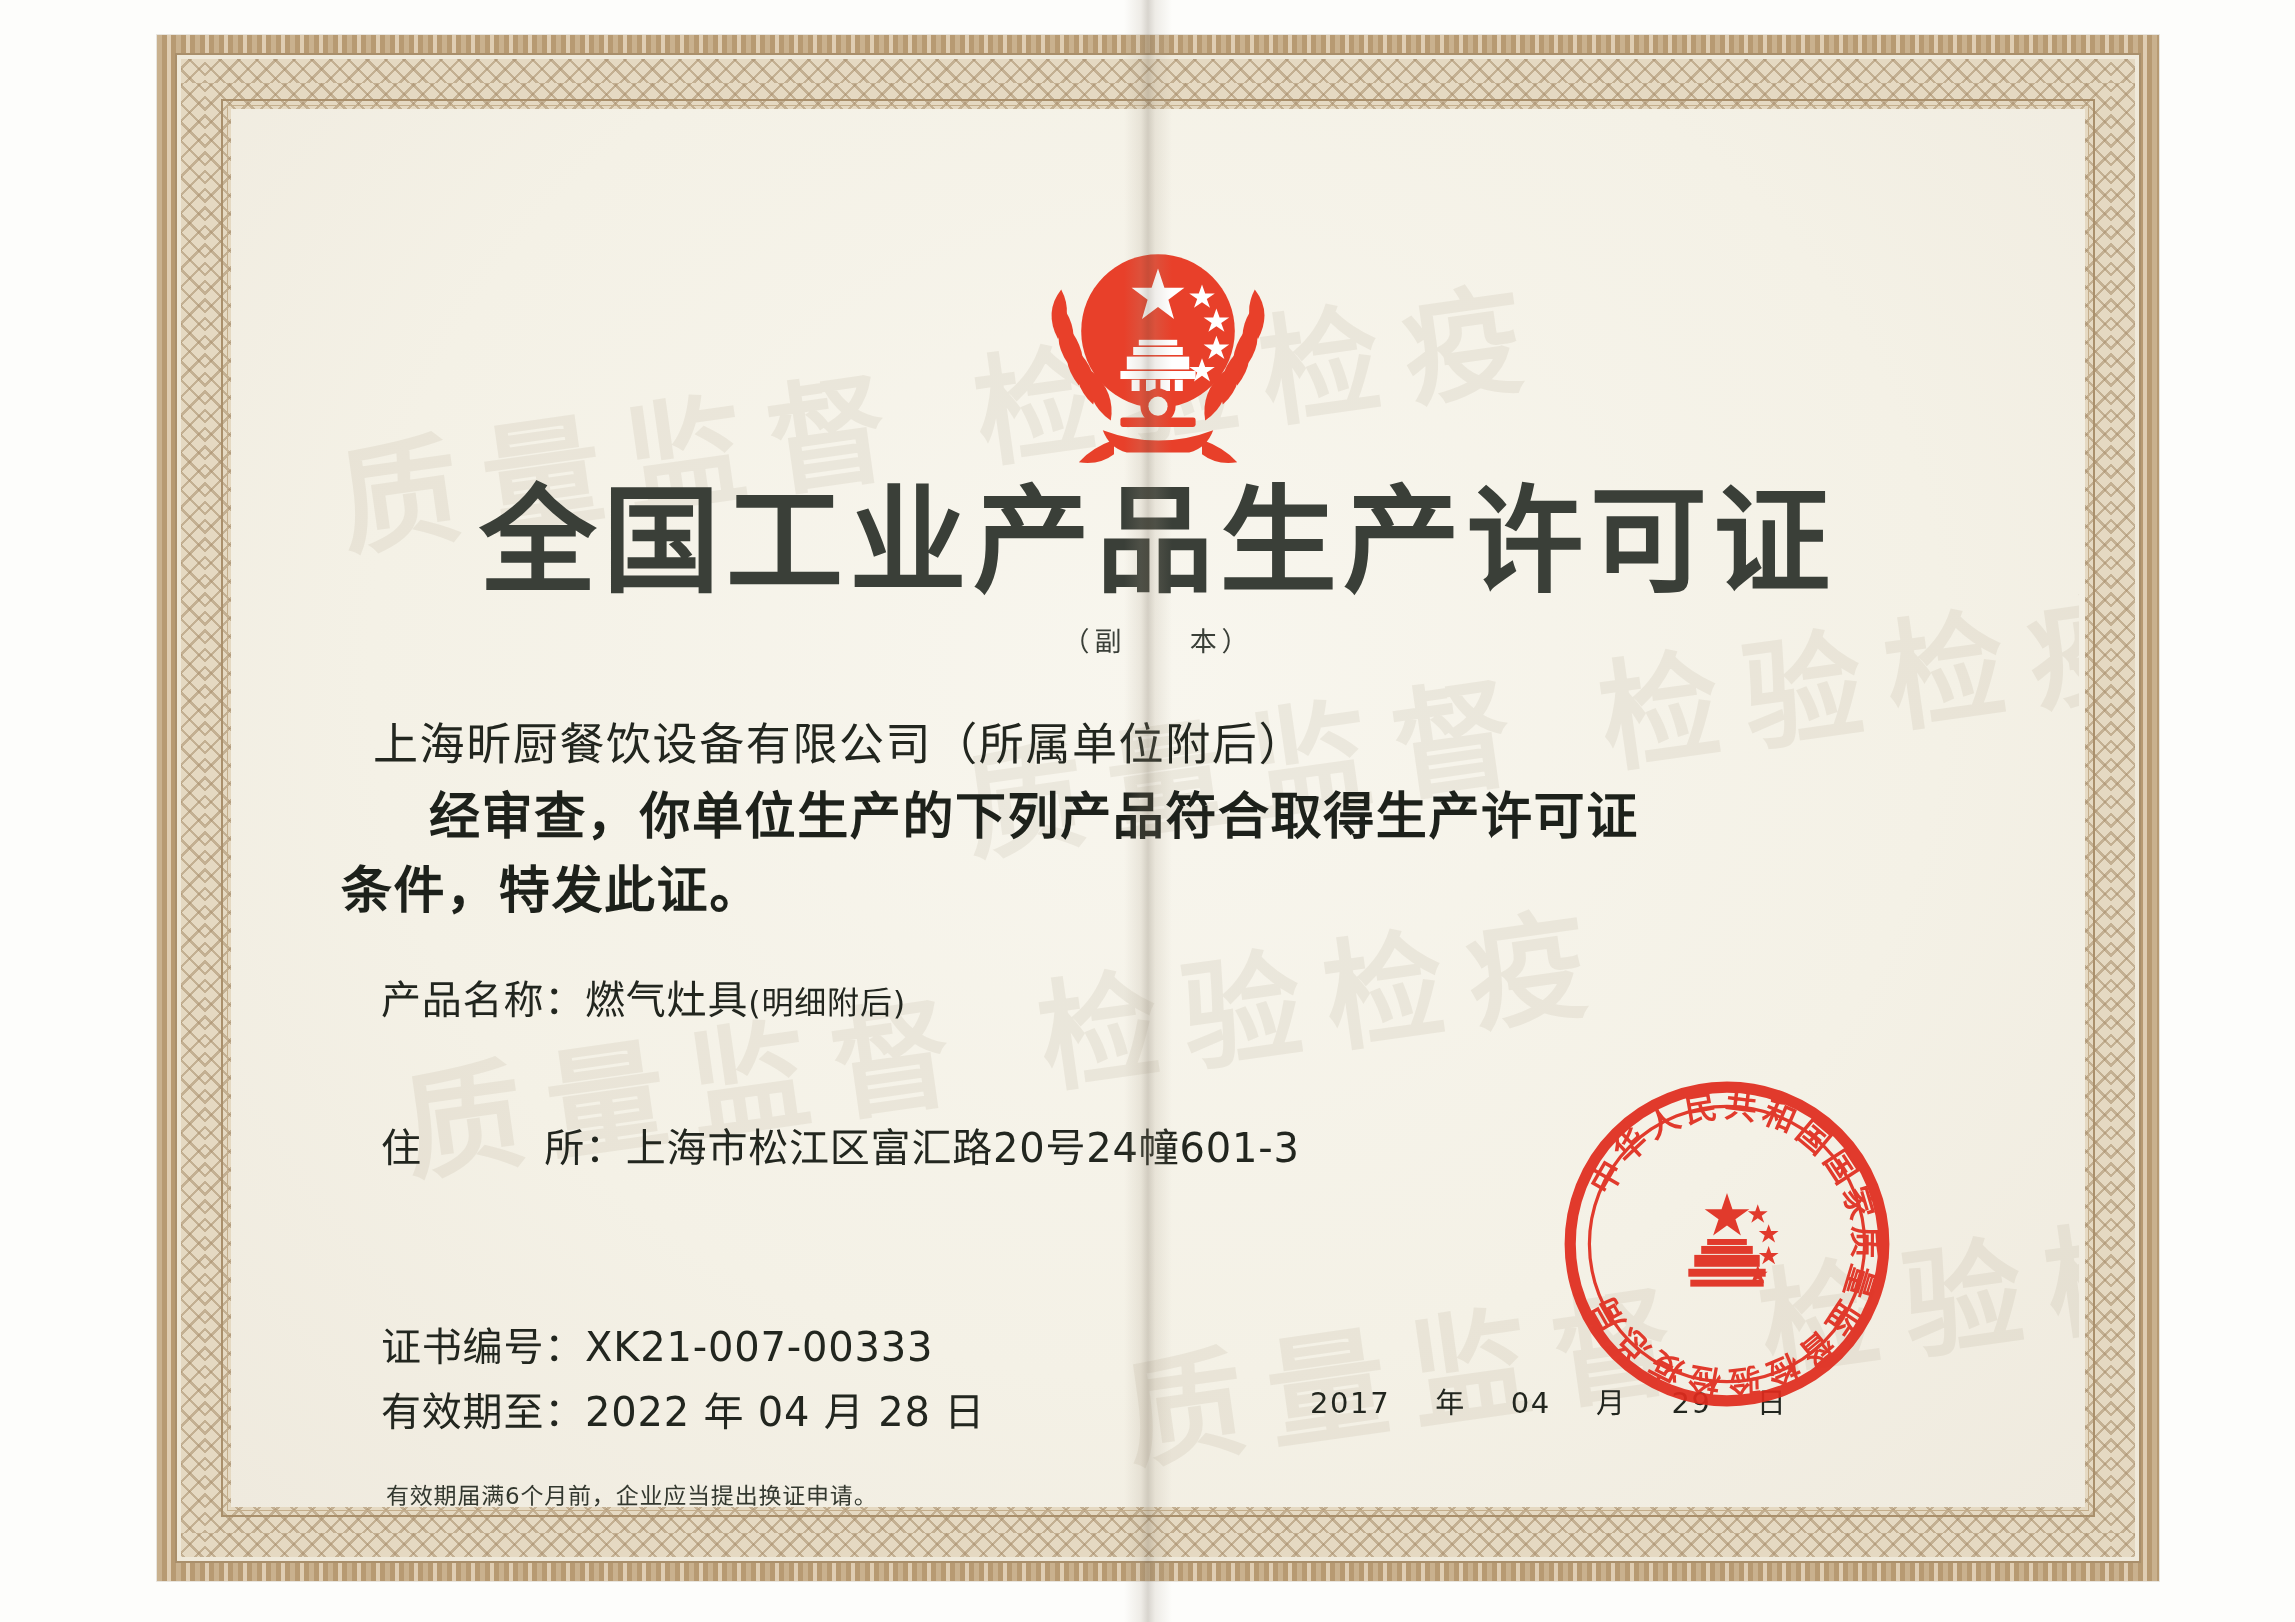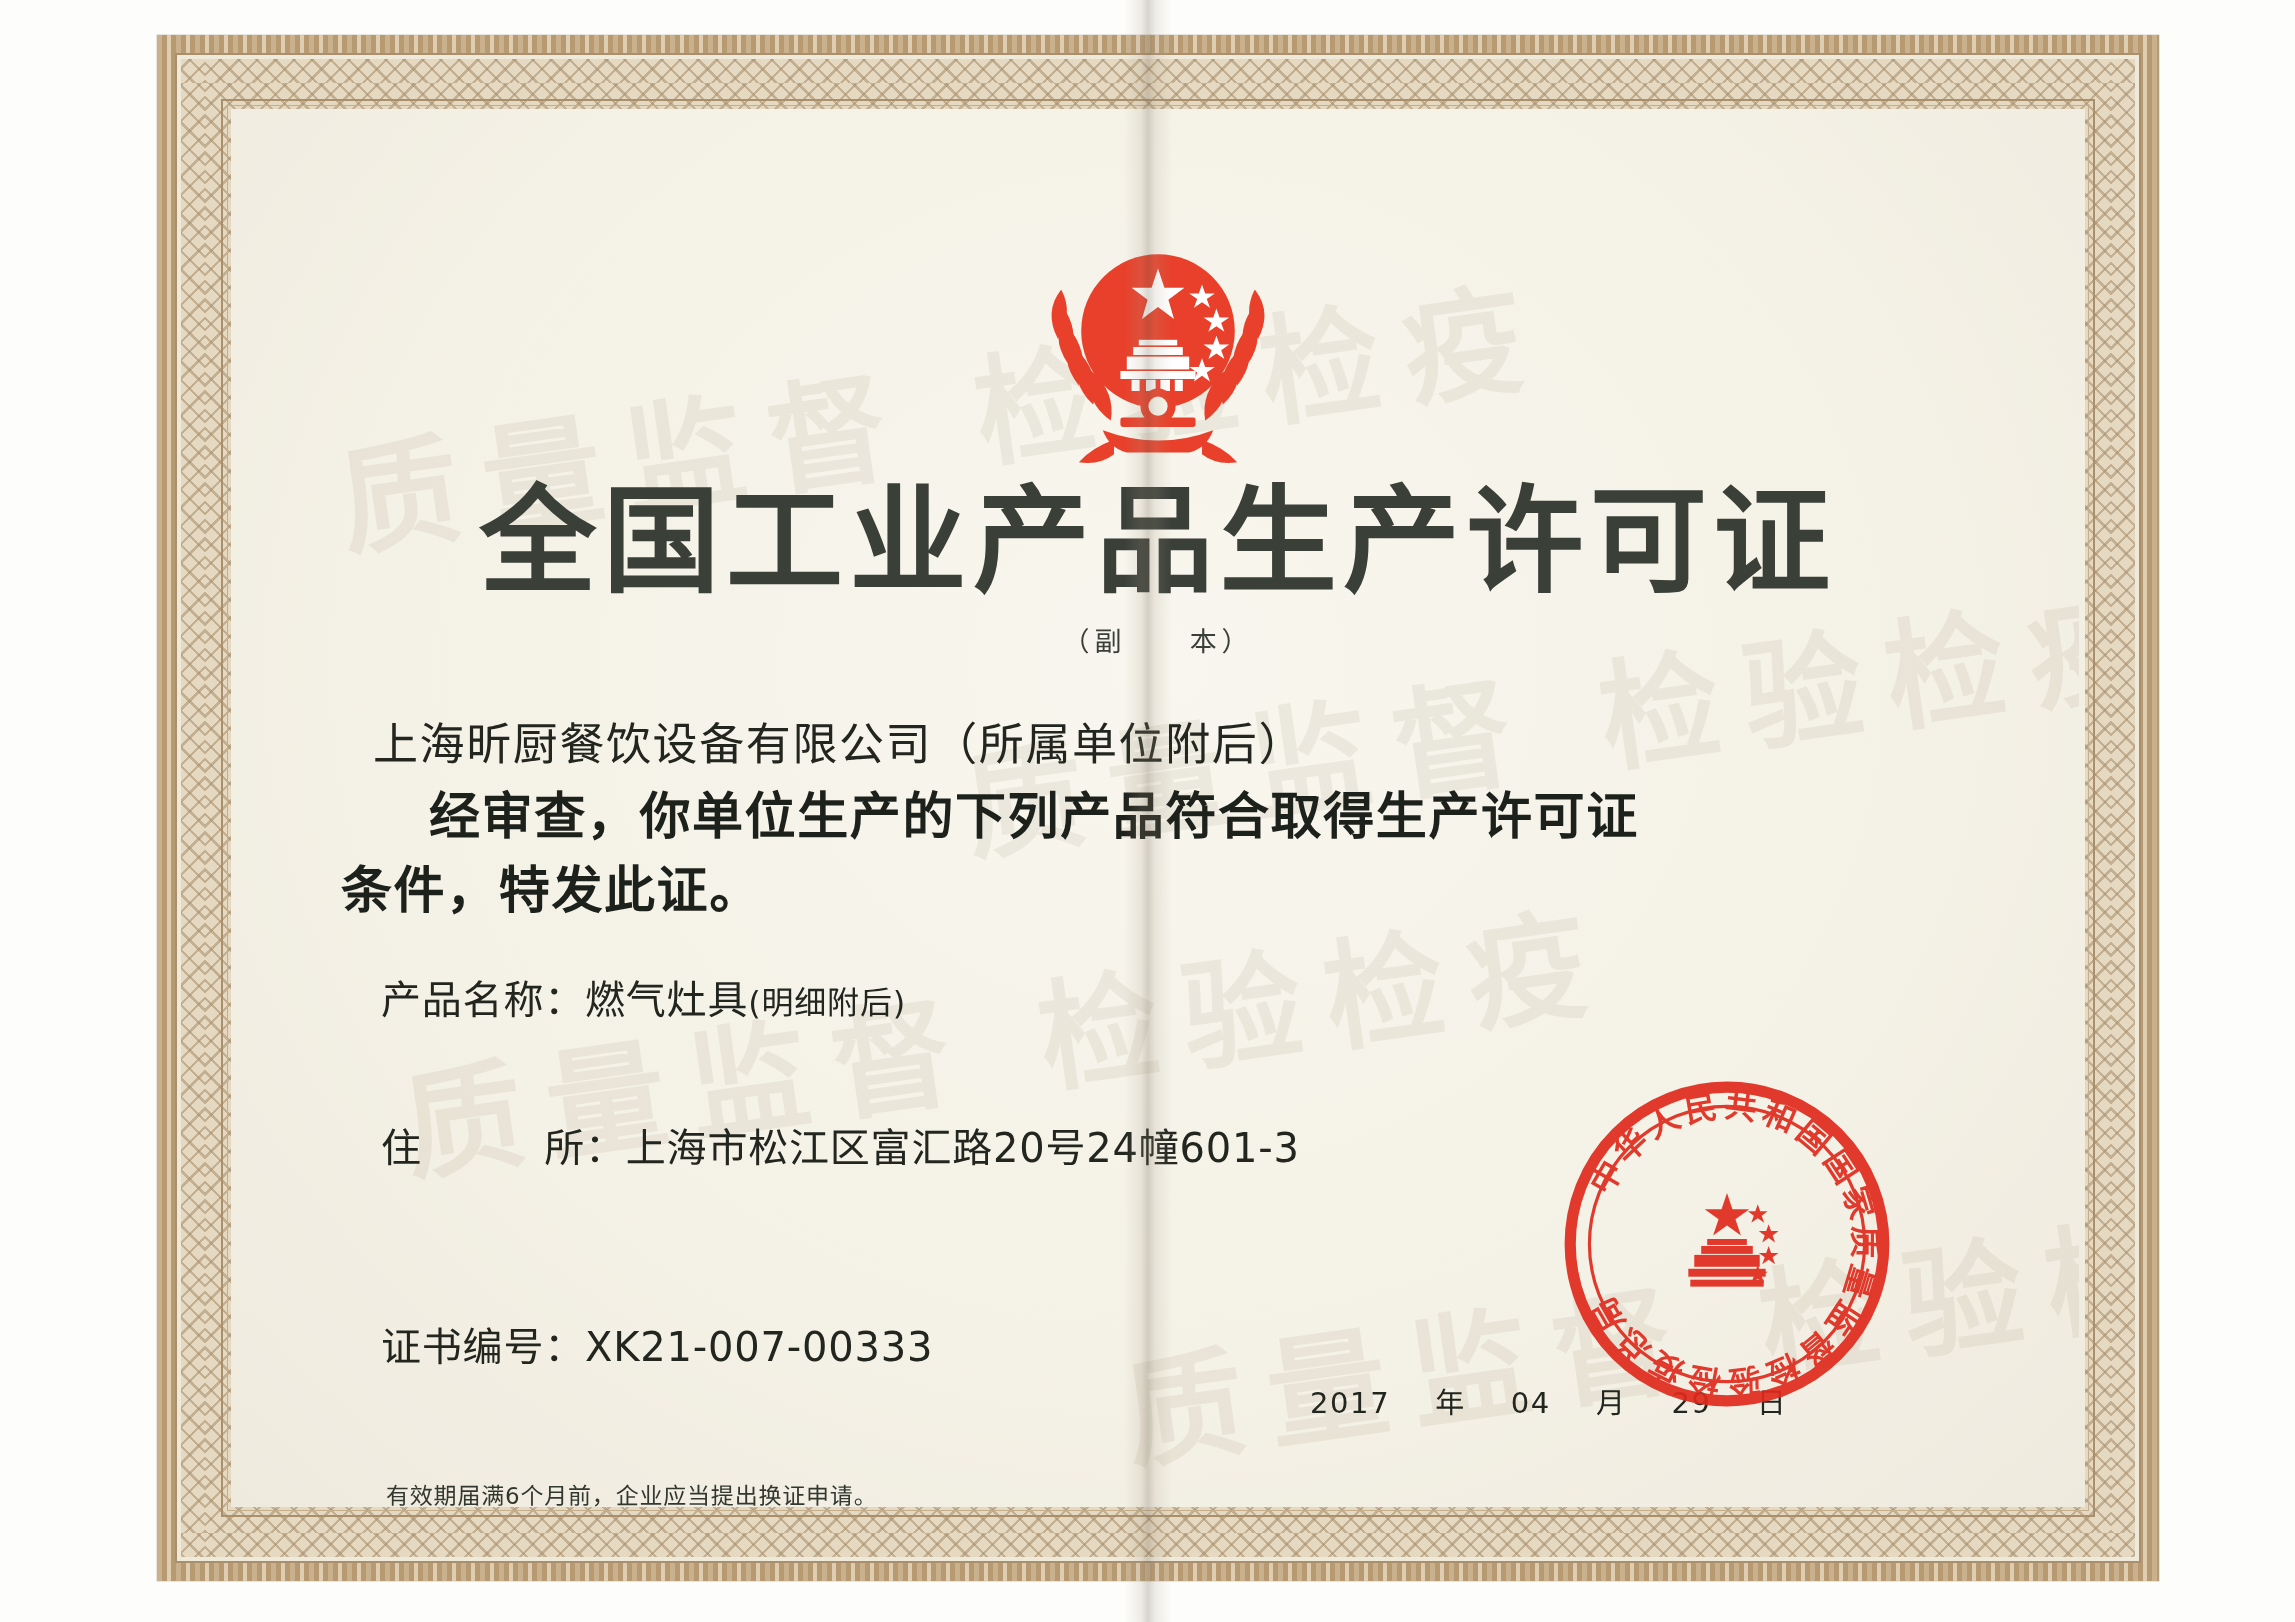--- a/index.html
+++ b/index.html
@@ -273,20 +273,23 @@
 
       <div class="field f-address">
         <span class="label">住　　　所：</span><span class="value">上海市松江区富汇路20号24幢601-3</span>
       </div>
 
 
       <div class="field f-cert">
         <span class="label">证书编号：</span><span class="value">XK21-007-00333</span>
       </div>
 
+      <div class="field f-valid">
+        <span class="label">有效期至：</span><span class="value">2022 年 04 月 28 日</span>
+      </div>
 
       <div class="issue-date">
         <span>2017</span><span class="gap"></span><span>年</span><span class="gap"></span><span>04</span><span class="gap"></span><span>月</span><span class="gap"></span><span>29</span><span class="gap"></span><span>日</span>
       </div>
 
       <div class="note">有效期届满6个月前，企业应当提出换证申请。</div>
 
       <div class="seal">
         <svg viewBox="0 0 420 420" width="336" height="336" aria-hidden="true">
           <defs>

